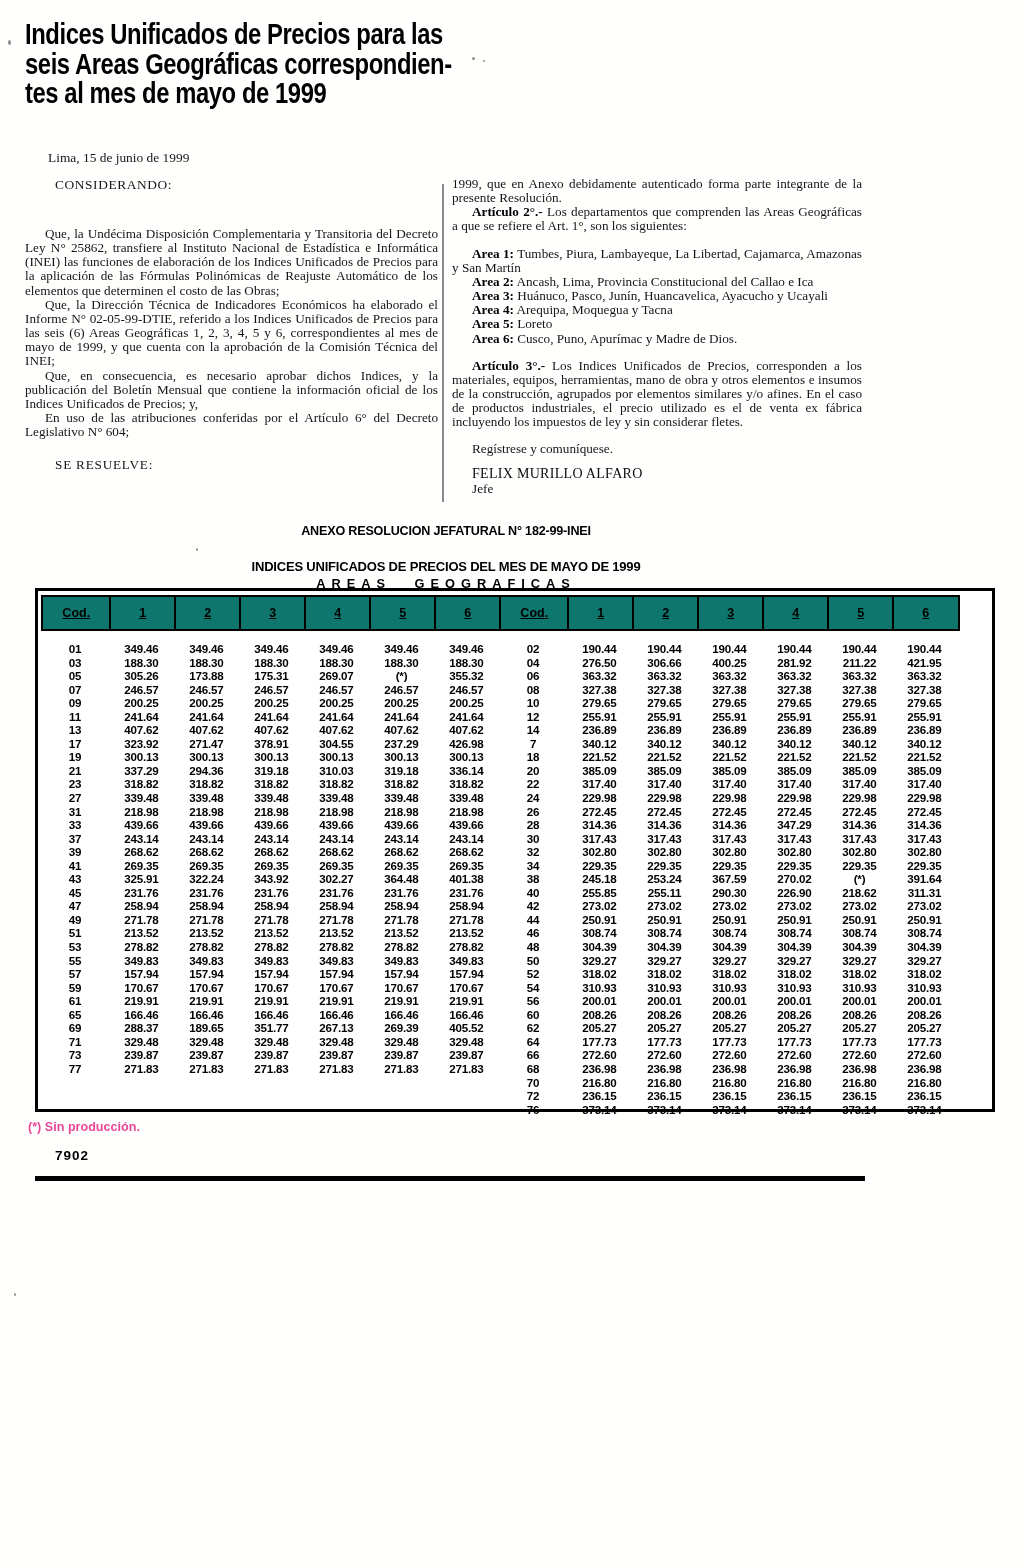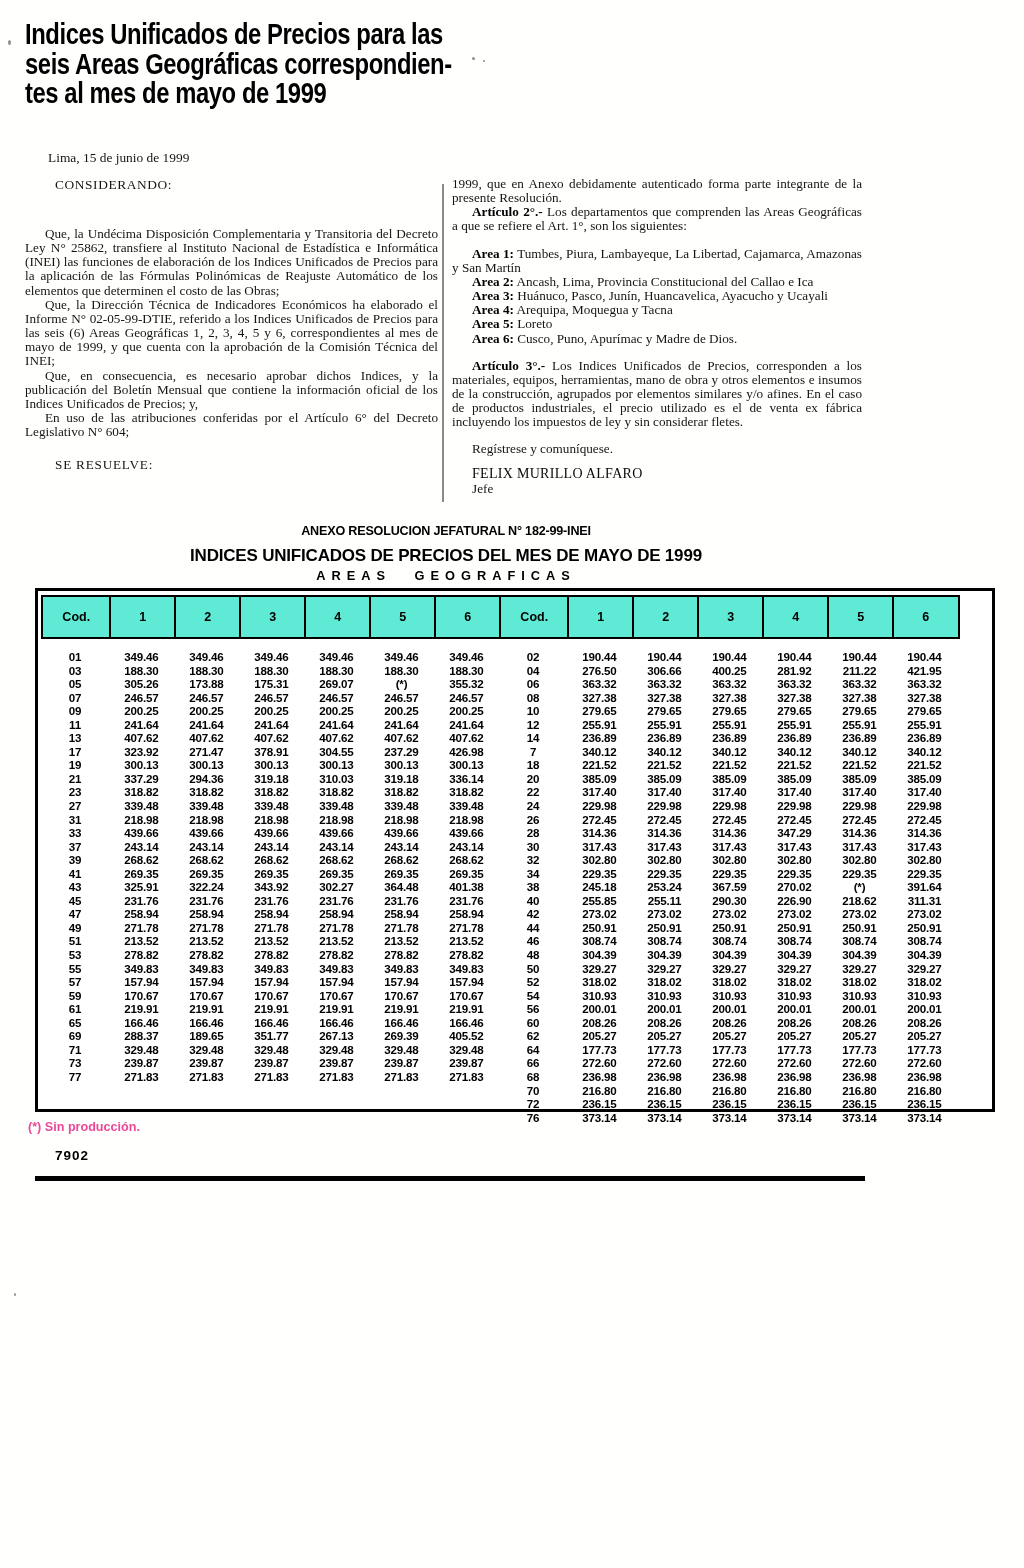--- a/index.html
+++ b/index.html
@@ -32,31 +32,31 @@
   .gap-top{margin-top:13px;}
   .closing{margin-top:12px;}
   .sig-name{margin:11px 0 0 0;text-indent:20px;font-size:14px;letter-spacing:.3px;color:#0a0a0a;}
   .sig-role{margin:1px 0 0 0;text-indent:20px;}
   .col-rule{position:absolute;left:442px;top:184px;width:2px;height:318px;background:#2a2a2a;opacity:.55;}
 
   
   .annex{position:absolute;left:36px;top:524px;width:820px;text-align:center;
          font-family:"Liberation Sans",sans-serif;font-weight:bold;color:#000;}
   .annex-l1{font-size:12.6px;letter-spacing:-.2px;}
-  .annex-l2{margin-top:8px;font-size:17px;letter-spacing:-.2px;}
+  .annex-l2{margin-top:21px;font-size:13px;letter-spacing:-.2px;}
   .annex-l3{margin-top:2px;font-size:12.8px;letter-spacing:6px;word-spacing:14px;}
 
   
   .price-table{position:absolute;left:35px;top:588px;width:960px;height:524px;
                border:3px solid #000;background:#fff;}
   .thead{display:grid;grid-template-columns:68px repeat(6,65px) 68px repeat(6,65px);
          margin:4px 0 0 3px;}
-  .th{border:2.5px solid #000;margin-right:-2.5px;height:44px;display:flex;align-items:center;
+  .th{border:2.5px solid #000;margin-right:-2.5px;height:36px;display:flex;align-items:center;
       justify-content:center;font-family:"Liberation Sans",sans-serif;font-weight:bold;
-      font-size:12.5px;color:#000;background:#5eead4;}
+      font-size:12.5px;color:#000;background:#0f766e;text-decoration:underline;}
   .tbody{display:grid;grid-template-columns:68px repeat(6,65px) 68px repeat(6,65px);
          margin:11px 0 0 3px;}
   .cell{height:13.55px;line-height:13.6px;text-align:center;color:#000;
         font-family:"Liberation Sans",sans-serif;font-weight:bold;font-size:11.6px;
         letter-spacing:-.2px;}
 
   
   .footnote{position:absolute;left:28px;top:1120px;font-family:"Liberation Sans",sans-serif;
             font-weight:bold;font-size:12.6px;color:#ec4899;}
   .page-number{position:absolute;left:55px;top:1148px;font-family:"Liberation Sans",sans-serif;

